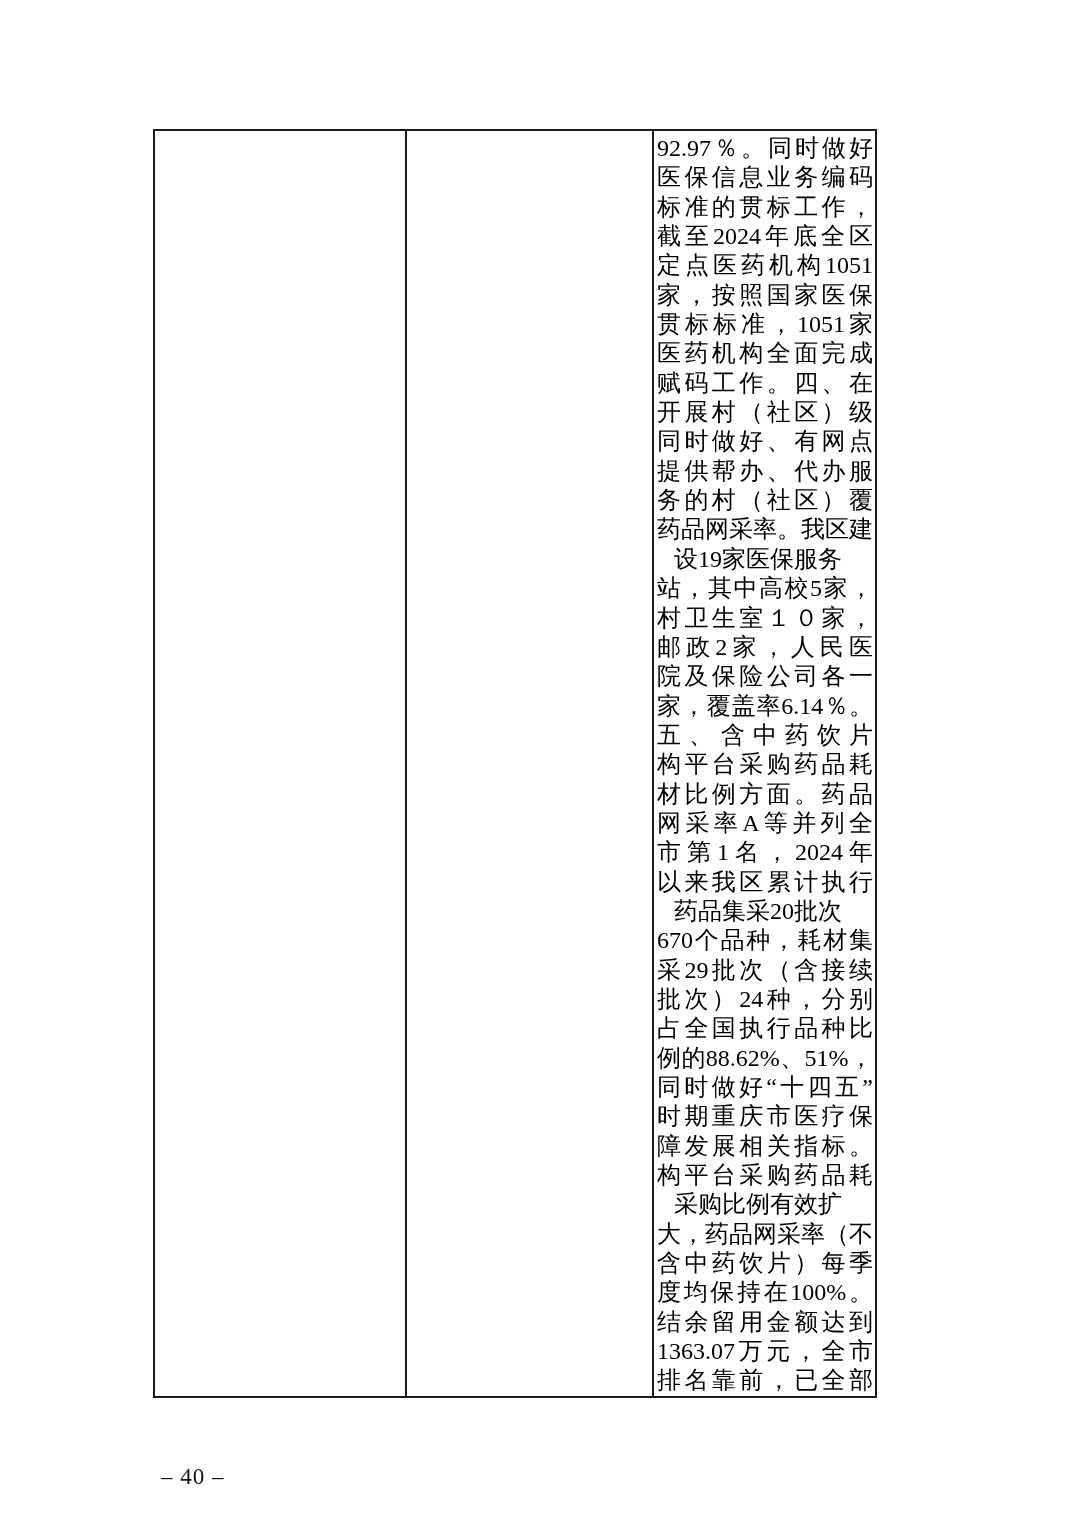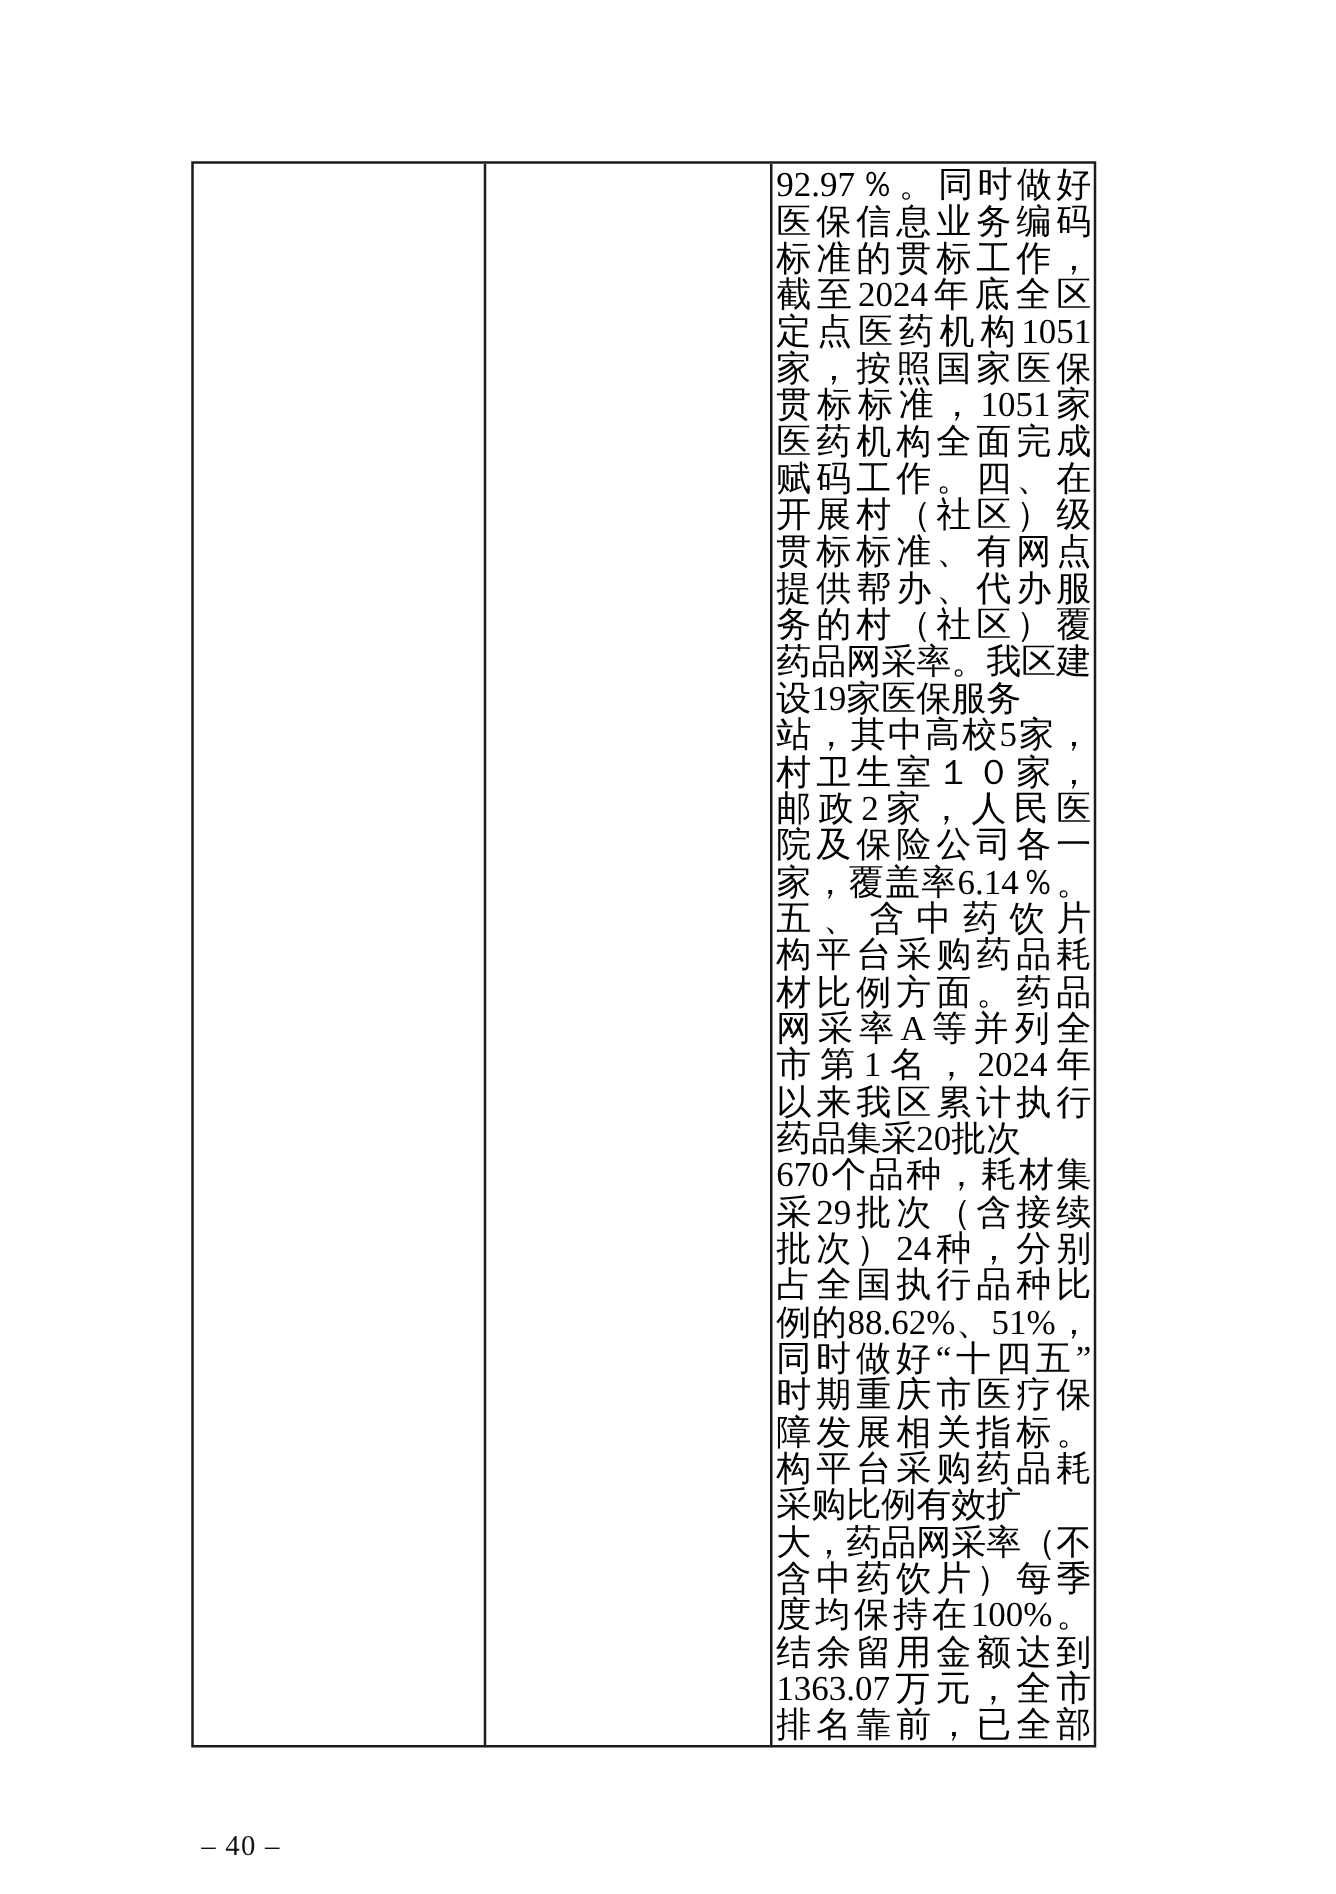--- a/index.html
+++ b/index.html
@@ -34,34 +34,35 @@
     width: 278px;
     border-right: 2px solid #1c1c1c;
   }
   .cell-2 {
     width: 273px;
     border-right: 2px solid #1c1c1c;
   }
   .cell-3 {
     flex: 1;
     padding: 3px 2px 0 3px;
-    font-size: 28px;
+    font-size: 24px;
     line-height: 29.35px;
     color: #000000;
   }
   .tl {
     white-space: nowrap;
     text-align: justify;
     text-align-last: justify;
     height: 29.35px;
     overflow: visible;
   }
   .tl.left {
     text-align: center;
     text-align-last: left;
+    margin-left: 17px;
   }
   .page-number {
     position: absolute;
     left: 161px;
     top: 1464px;
     font-size: 23px;
     letter-spacing: 1px;
     color: #111111;
     text-align: center;
   }
@@ -76,21 +77,21 @@
       <div class="tl">92.97％。同时做好</div>
       <div class="tl">医保信息业务编码</div>
       <div class="tl">标准的贯标工作，</div>
       <div class="tl">截至2024年底全区</div>
       <div class="tl">定点医药机构1051</div>
       <div class="tl">家，按照国家医保</div>
       <div class="tl">贯标标准，1051家</div>
       <div class="tl">医药机构全面完成</div>
       <div class="tl">赋码工作。四、在</div>
       <div class="tl">开展村（社区）级</div>
-      <div class="tl">贯标标准、有网点</div>
+      <div class="tl">同时做好、有网点</div>
       <div class="tl">提供帮办、代办服</div>
       <div class="tl">务的村（社区）覆</div>
       <div class="tl">药品网采率。我区建</div>
       <div class="tl left">设19家医保服务</div>
       <div class="tl">站，其中高校5家，</div>
       <div class="tl">村卫生室１０家，</div>
       <div class="tl">邮政2家，人民医</div>
       <div class="tl">院及保险公司各一</div>
       <div class="tl">家，覆盖率6.14％。</div>
       <div class="tl">五、含中药饮片</div>

